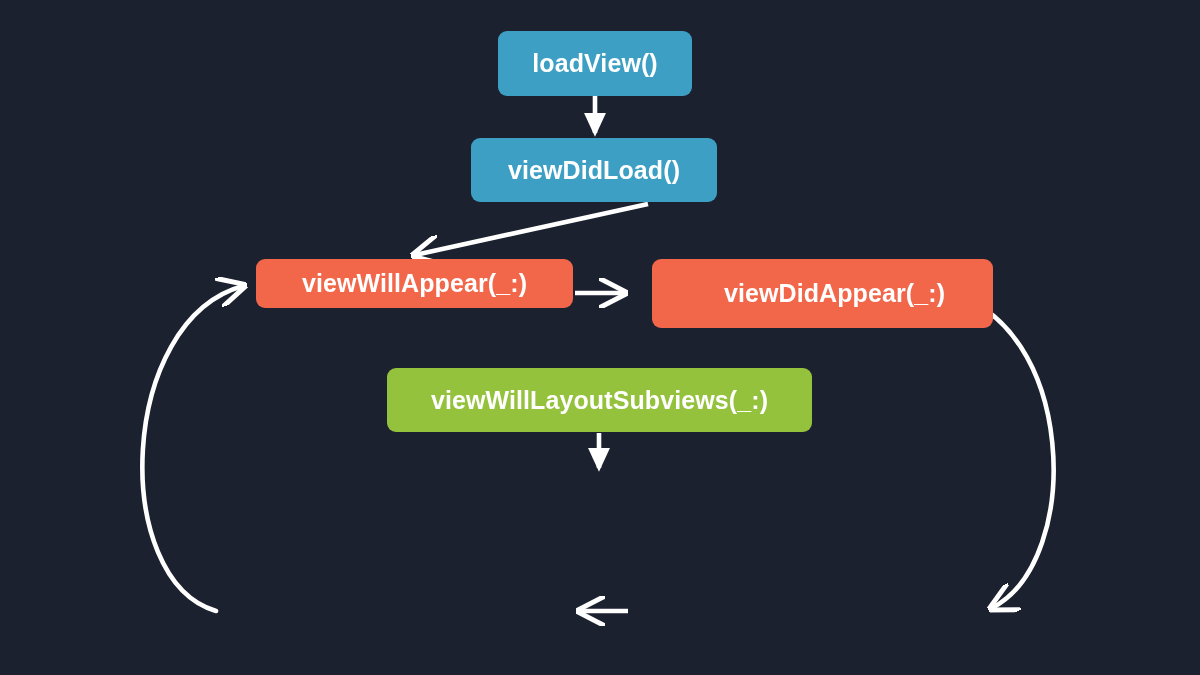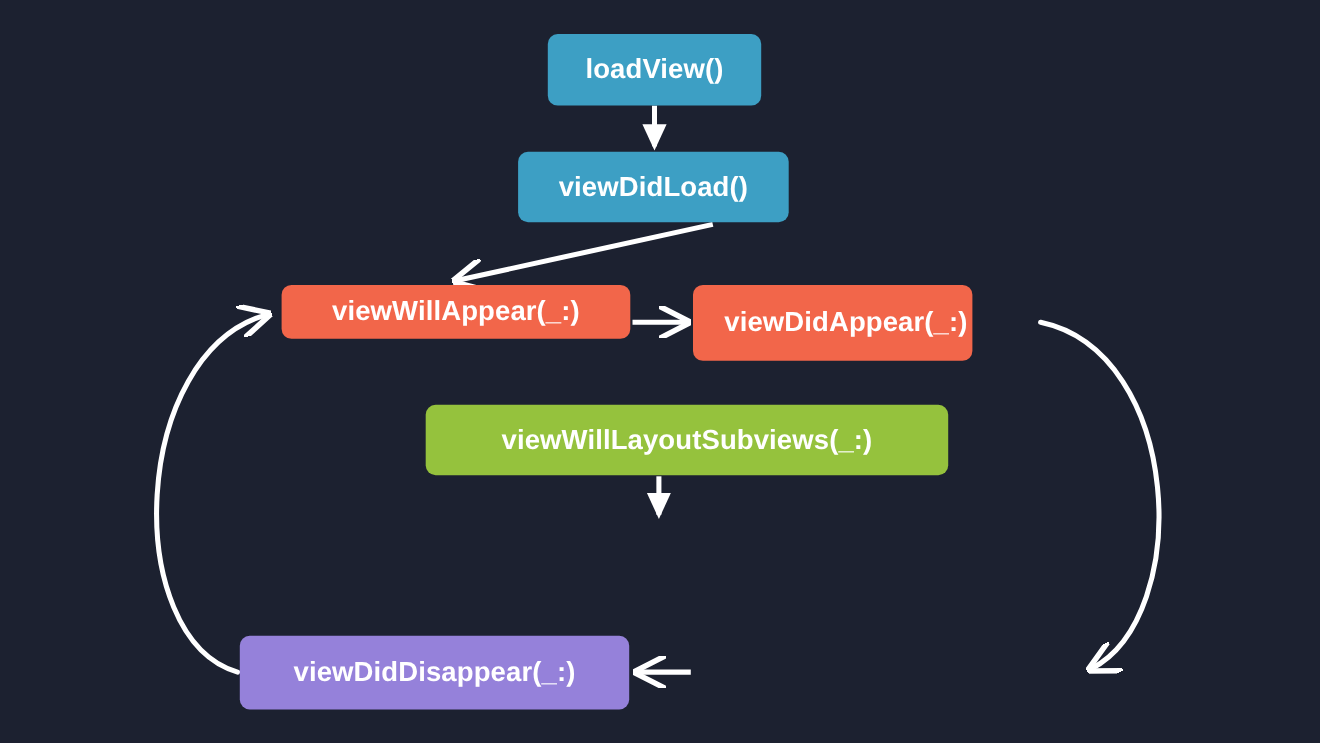--- a/index.html
+++ b/index.html
@@ -39,22 +39,22 @@
   }
   .node-blue   { background: #3d9fc4; }
   .node-orange { background: #f2664a; }
   .node-green  { background: #95c23d; }
   .node-purple { background: #9581da; }
 
   
   #node-load-view          { left: 498px; top: 31px;  width: 194px; height: 65px; }
   #node-view-did-load      { left: 471px; top: 138px; width: 246px; height: 64px; }
   #node-view-will-appear   { left: 256px; top: 259px; width: 317px; height: 49px; }
-  #node-view-did-appear    { left: 630px; top: 259px; width: 254px; height: 69px; padding-left: 24px; }
-  #node-will-layout        { left: 387px; top: 368px; width: 475px; height: 64px; }
+  #node-view-did-appear    { left: 652px; top: 259px; width: 341px; height: 69px; padding-left: 24px; }
+  #node-will-layout        { left: 387px; top: 368px; width: 425px; height: 64px; }
   #node-did-layout         { left: 387px; top: 473px; width: 423px; height: 64px; }
   #node-did-disappear      { left: 218px; top: 578px; width: 354px; height: 67px; }
   #node-will-disappear     { left: 630px; top: 578px; width: 348px; height: 67px; }
 </style>
 </head>
 <body>
 
 <div id="canvas">
 
   <svg id="edges" viewBox="0 0 1200 675" xmlns="http://www.w3.org/2000/svg">
@@ -96,18 +96,15 @@
 
   <div class="node node-orange" id="node-view-did-appear">
     <span>viewDidAppear(_:)</span>
   </div>
 
   <div class="node node-green" id="node-will-layout">
     <span>viewWillLayoutSubviews(_:)</span>
   </div>
 
 
-  <div class="node node-purple" id="node-did-disappear">
-    <span>viewDidDisappear(_:)</span>
-  </div>
 
 
 </div>
 
 </body></html>

